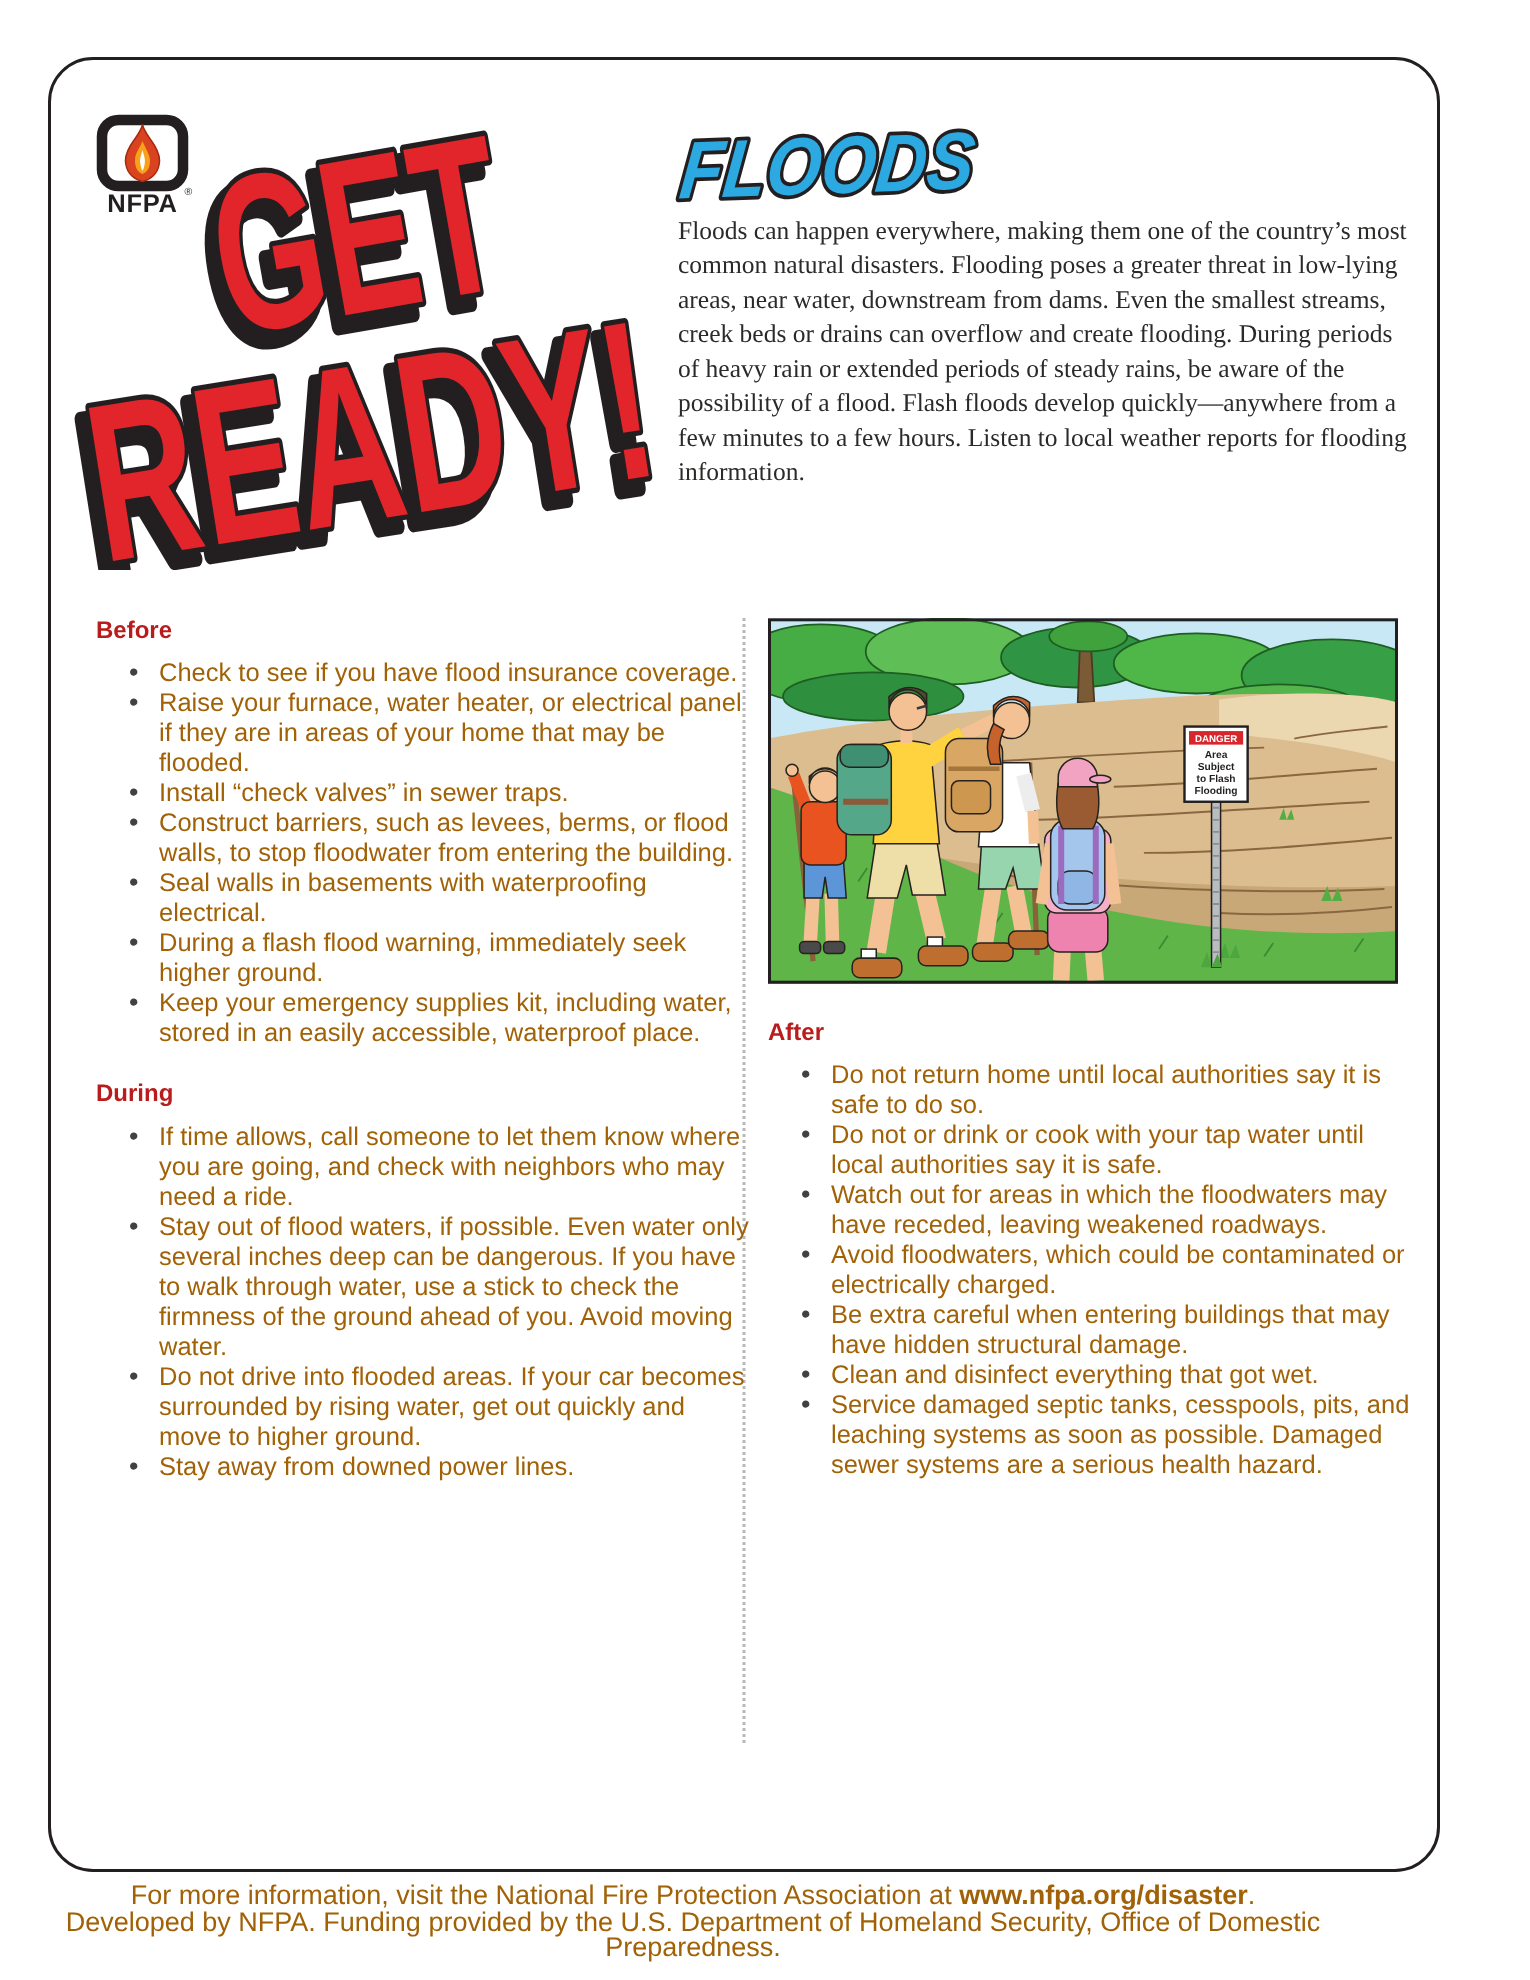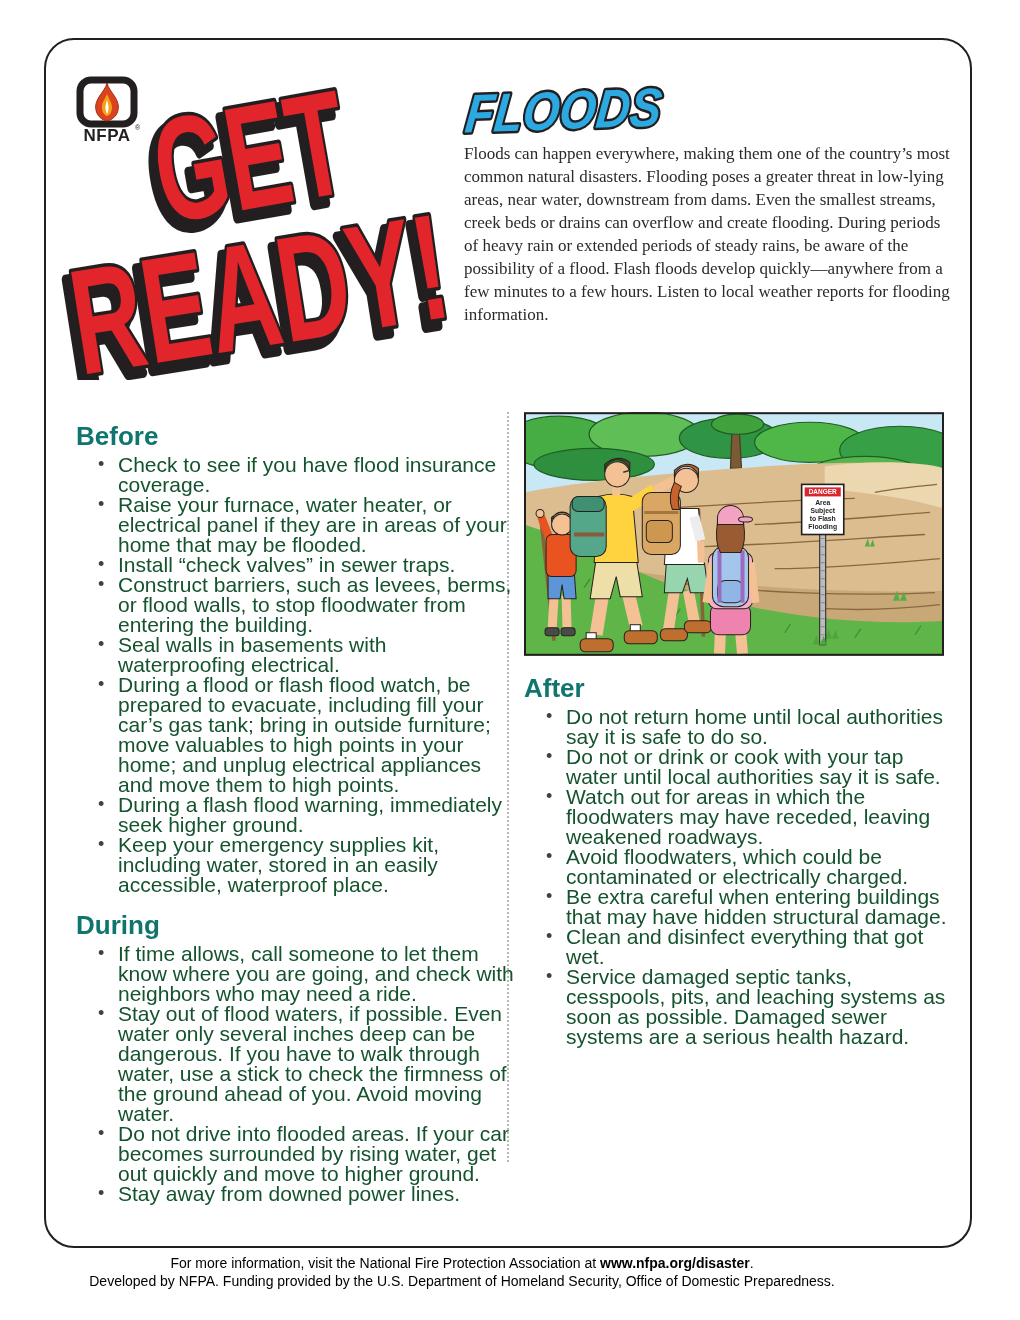--- a/index.html
+++ b/index.html
@@ -1,19 +1,19 @@
 <!DOCTYPE html>
 <html><head>
 <meta charset="utf-8">
 <style>
   * { box-sizing: border-box; }
   body { margin:0; background:#ffffff; font-family:"Liberation Sans", sans-serif; }
   .page { position:relative; width:1020px; height:1320px; background:#fff; overflow:hidden; }
 
-  .card { position:absolute; left:44px; top:38px; width:928px; height:1210px;
+  .card { position:absolute; left:32px; top:38px; width:928px; height:1210px;
           border:2.5px solid #231F20; border-radius:30px; background:#fff;text-decoration:underline; }
 
   
   .nfpa-logo { position:absolute; left:30px; top:36px; width:66px; height:70px; }
   .headline-svg { position:absolute; left:4px; top:40px; width:444px; height:300px; }
   .comic-text { font-family:"Liberation Sans", sans-serif; font-weight:bold; text-anchor:middle; }
   .comic-shadow { fill:#231F20; stroke:#231F20; stroke-width:11; stroke-linejoin:round; paint-order:stroke; }
   .comic-red    { fill:#E2242B; stroke:#231F20; stroke-width:7;  stroke-linejoin:round; paint-order:stroke; }
   .comic-blue   { fill:#2CA9E1; stroke:#231F20; stroke-width:5;  stroke-linejoin:round; paint-order:stroke; }
 
@@ -22,34 +22,34 @@
   .intro { position:absolute; left:418px; top:102px; width:494px;
            font-family:"Liberation Serif", serif; font-size:17px; line-height:23px;
            color:#2B2A29; margin:0; }
 
   
   .col-left  { position:absolute; left:30px;  top:368px; width:438px; }
   .col-right { position:absolute; left:478px; top:372px; width:428px; }
   .divider   { position:absolute; left:461px; top:372px; height:750px;
                width:0; border-left:2px dotted #b7b8ba; }
 
-  .sec-title { font-size:26px; font-weight:bold; color:#0f766e; margin:16px 0 6px 0; line-height:25px; }
+  .sec-title { font-size:16px; font-weight:bold; color:#b91c1c; margin:0 0 6px 0; line-height:25px; }
   .bullets { list-style:none; margin:0; padding:0 0 0 22px;
-             color:#14532d; font-size:21px; line-height:20px; }
+             color:#a16207; font-size:17px; line-height:20px; }
   .bullet-item { position:relative; padding-left:20px; }
   .bullet-item::before { content:"\2022"; position:absolute; left:0; top:-1px; font-size:18px; color:#414044; }
   .list-section { margin-bottom:18px; }
 
   .illustration { margin:0 0 20px 0; width:420px; display:block; }
   .illu-svg { display:block; width:420px; height:244px; }
   .sign-text { font-family:"Liberation Sans", sans-serif; font-weight:bold; text-anchor:middle; }
 
   
   .footer { position:absolute; left:0; top:1255px; width:924px; text-align:center;
-            color:#000000; font-size:14px; line-height:17.5px; }
+            color:#a16207; font-size:18px; line-height:17.5px; }
   .footer .bold { font-weight:bold; }
   .footer .credit { }
 </style>
 </head>
 <body>
 
 <div class="page">
   <div class="card">
 
     <svg class="nfpa-logo" viewBox="0 0 66 70">
@@ -85,21 +85,20 @@
     <div class="col-left">
       <section class="list-section">
         <h2 class="sec-title">Before</h2>
         <ul class="bullets">
 
         <li class="bullet-item">Check to see if you have flood insurance coverage.</li>
             <li class="bullet-item">Raise your furnace, water heater, or electrical panel if they are in areas of your home that may be flooded.</li>
             <li class="bullet-item">Install “check valves” in sewer traps.</li>
             <li class="bullet-item">Construct barriers, such as levees, berms, or flood walls, to stop floodwater from entering the building.</li>
             <li class="bullet-item">Seal walls in basements with waterproofing electrical.</li>
-            <li class="bullet-item">During a flood or flash flood watch, be prepared to evacuate, including fill your car’s gas tank; bring in outside furniture; move valuables to high points in your home; and unplug electrical appliances and move them to high points.</li>
             <li class="bullet-item">During a flash flood warning, immediately seek higher ground.</li>
             <li class="bullet-item">Keep your emergency supplies kit, including water, stored in an easily accessible, waterproof place.</li>
           </ul>
       </section>
       <section class="list-section">
         <h2 class="sec-title">During</h2>
         <ul class="bullets">
 
         <li class="bullet-item">If time allows, call someone to let them know where you are going, and check with neighbors who may need a ride.</li>
             <li class="bullet-item">Stay out of flood waters, if possible. Even water only several inches deep can be dangerous. If you have to walk through water, use a stick to check the firmness of the ground ahead of you. Avoid moving water.</li>

